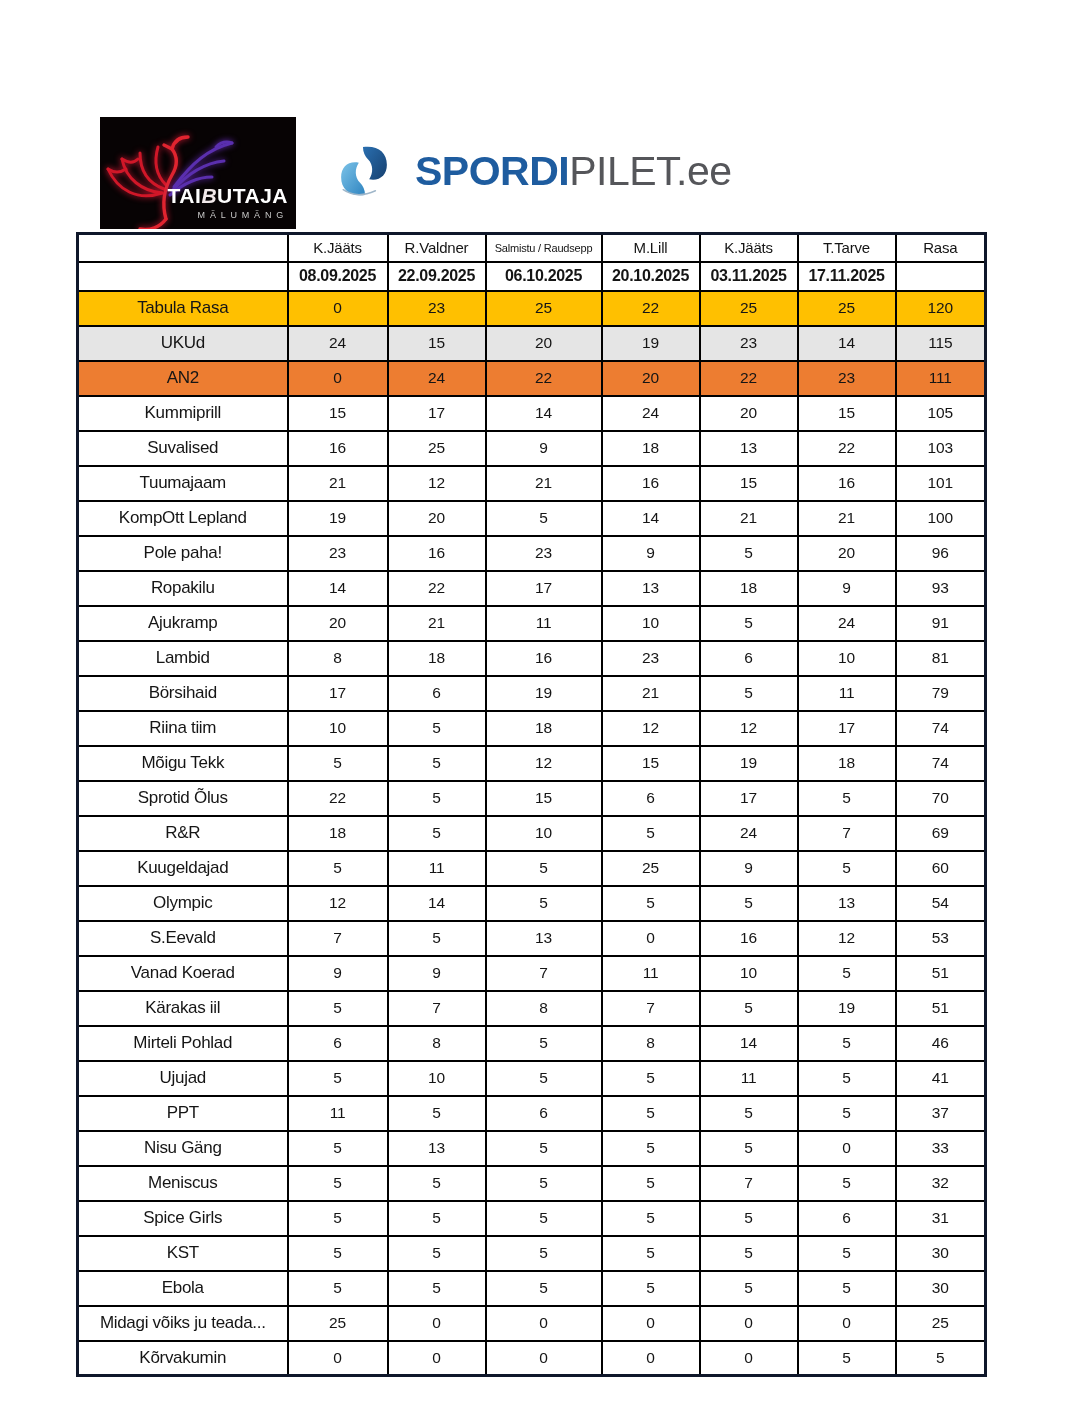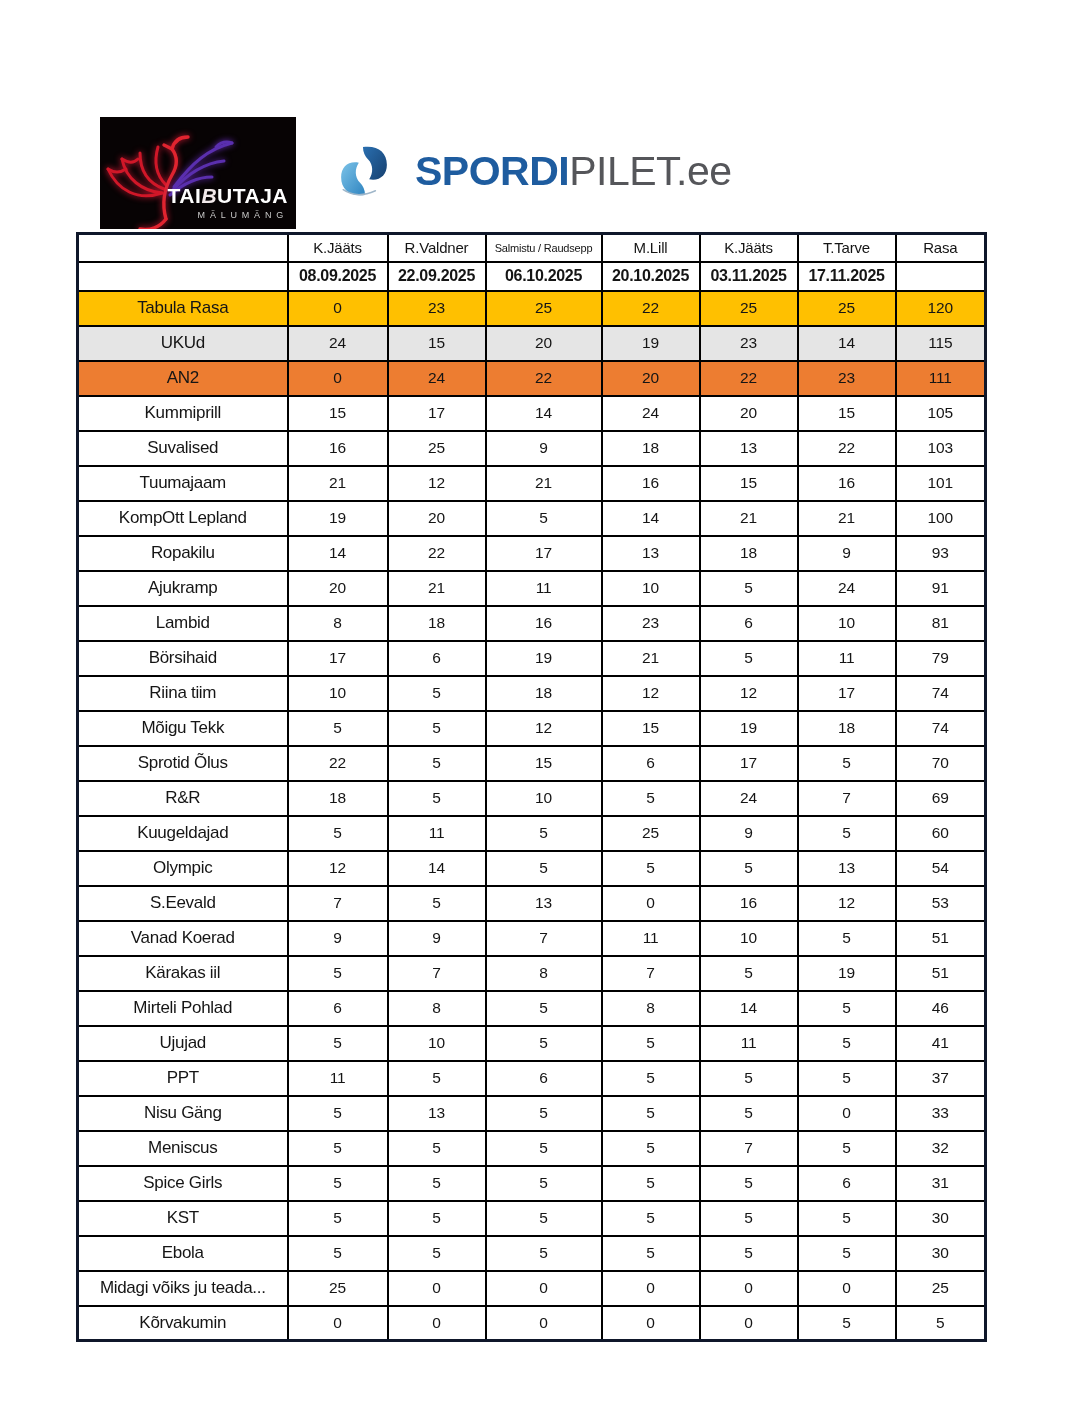--- a/index.html
+++ b/index.html
@@ -230,20 +230,30 @@
           <td class="team">KompOtt Lepland</td>
           <td class="score">19</td>
           <td class="score">20</td>
           <td class="score">5</td>
           <td class="score">14</td>
           <td class="score">21</td>
           <td class="score">21</td>
           <td class="score total">100</td>
         </tr>
         <tr>
+          <td class="team">Pole paha!</td>
+          <td class="score">23</td>
+          <td class="score">16</td>
+          <td class="score">23</td>
+          <td class="score">9</td>
+          <td class="score">5</td>
+          <td class="score">20</td>
+          <td class="score total">96</td>
+        </tr>
+        <tr>
           <td class="team">Ropakilu</td>
           <td class="score">14</td>
           <td class="score">22</td>
           <td class="score">17</td>
           <td class="score">13</td>
           <td class="score">18</td>
           <td class="score">9</td>
           <td class="score total">93</td>
         </tr>
         <tr>

